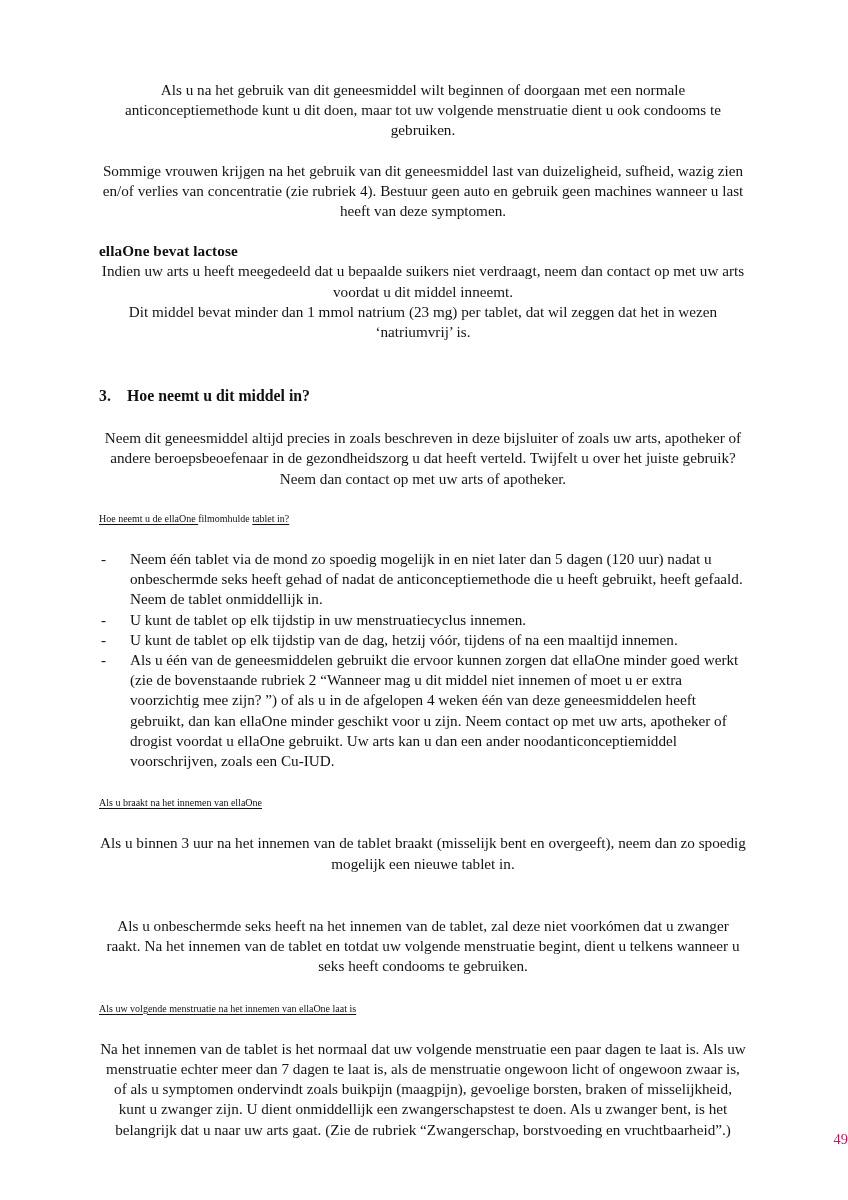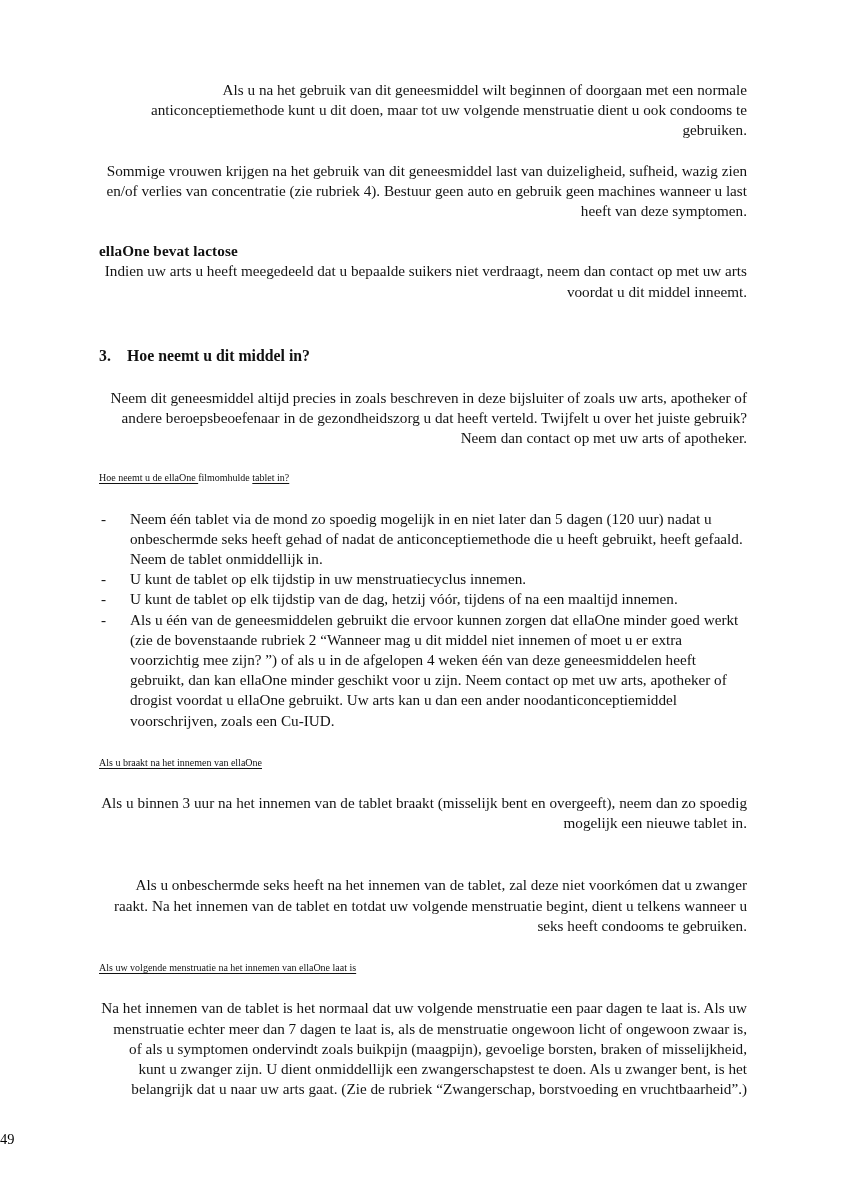--- a/index.html
+++ b/index.html
@@ -27,21 +27,21 @@
   .content {
     position: absolute;
     left: 99px;
     top: 80px;
     width: 648px;
   }
   p, .block {
     margin: 0;
     font-size: 15.2px;
     line-height: 20.2px;
-    text-align: right;
+    text-align: center;
     color: #141414;
   }
   .para {
     margin: 0 0 0 0;
   }
   .gap-md { height: 20px; }
   .gap-lg { height: 22px; }
   .bold-head {
     font-weight: bold;
     font-size: 15.2px;
@@ -88,42 +88,43 @@
     position: absolute;
     left: 2px;
     top: 0;
     width: 12px;
   }
   .footer {
     position: absolute;
     left: 0;
     top: 1130px;
     width: 848px;
-    text-align: left;
+    text-align: right;
     font-size: 14.4px;
     line-height: 18px;
-    color: #000000;
+    color: #be185d;
   }
 </style>
 </head>
 <body>
 
 <div class="page">
   <div class="content">
 
     <p class="para">Als u na het gebruik van dit geneesmiddel wilt beginnen of doorgaan met een normale anticonceptiemethode kunt u dit doen, maar tot uw volgende menstruatie dient u ook condooms te gebruiken.</p>
 
     <div class="gap-md"></div>
 
     <p class="para">Sommige vrouwen krijgen na het gebruik van dit geneesmiddel last van duizeligheid, sufheid, wazig zien en/of verlies van concentratie (zie rubriek 4). Bestuur geen auto en gebruik geen machines wanneer u last heeft van deze symptomen.</p>
 
     <div class="gap-md"></div>
 
     <div class="bold-head">ellaOne bevat lactose</div>
     <p class="para">Indien uw arts u heeft meegedeeld dat u bepaalde suikers niet verdraagt, neem dan contact op met uw arts voordat u dit middel inneemt.</p>
+    <p class="para">Dit middel bevat minder dan 1 mmol natrium (23 mg) per tablet, dat wil zeggen dat het in wezen ‘natriumvrij’ is.</p>
 
     <div class="gap-lg"></div>
 
     <div class="section-head">
       <span class="num">3.</span>
       <span class="txt">Hoe neemt u dit middel in?</span>
     </div>
 
     <div class="gap-lg"></div>
 

